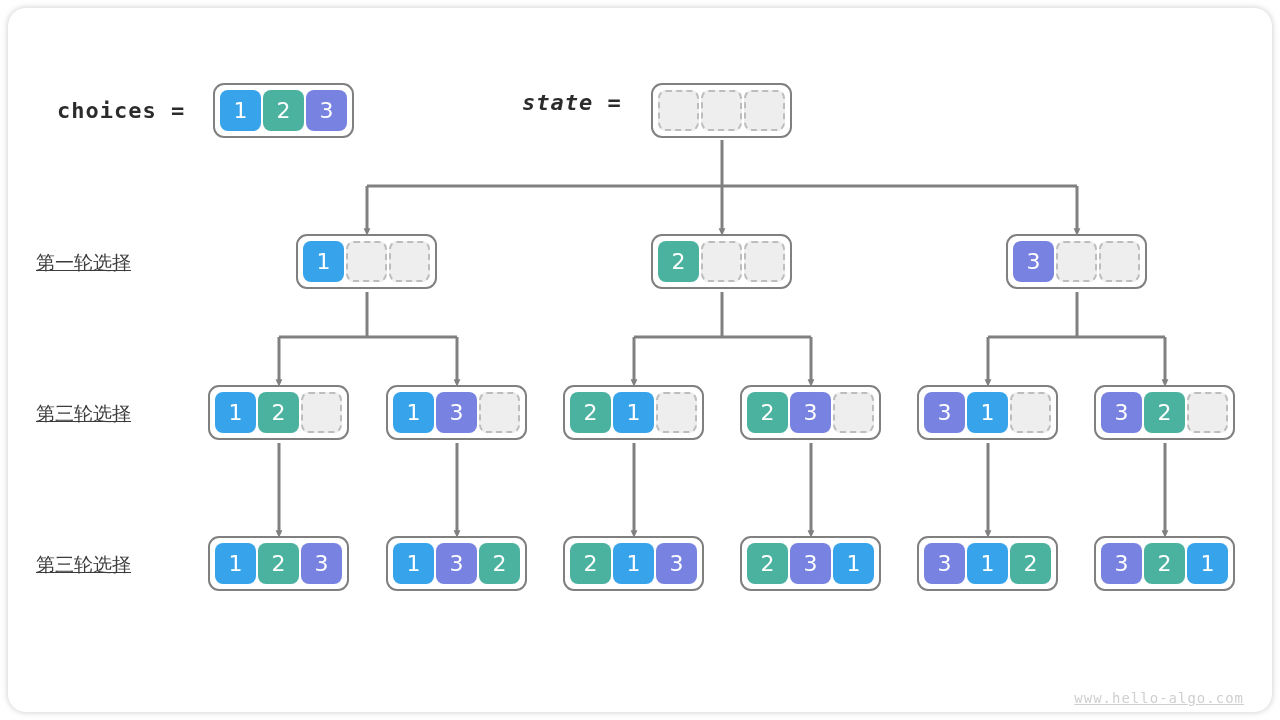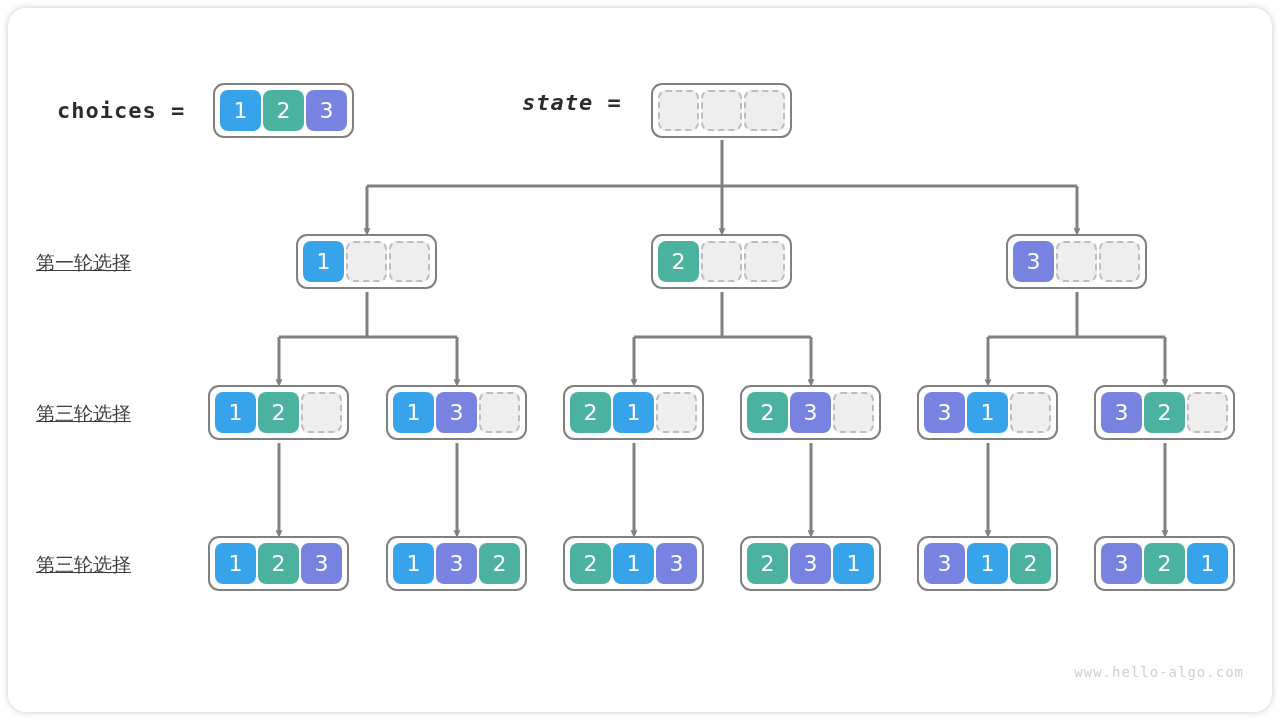--- a/index.html
+++ b/index.html
@@ -48,25 +48,26 @@
     position: absolute;
     font-family: "DejaVu Sans", sans-serif;
     font-size: 19px;
     color: #3c3c3c;
     white-space: nowrap;
     text-decoration: underline;
   }
   .watermark {
     position: absolute;
     right: 36px;
-    bottom: 40px;
+    bottom: 14px;
     font-family: "DejaVu Sans Mono", monospace;
     font-size: 14px;
     color: #cfcfcf;
     letter-spacing: 1px;
+    text-decoration: underline;
   }
 
   
   .array {
     position: absolute;
     display: flex;
     align-items: center;
     padding: 5px;
     border: 2.5px solid #808080;
     border-radius: 11px;

